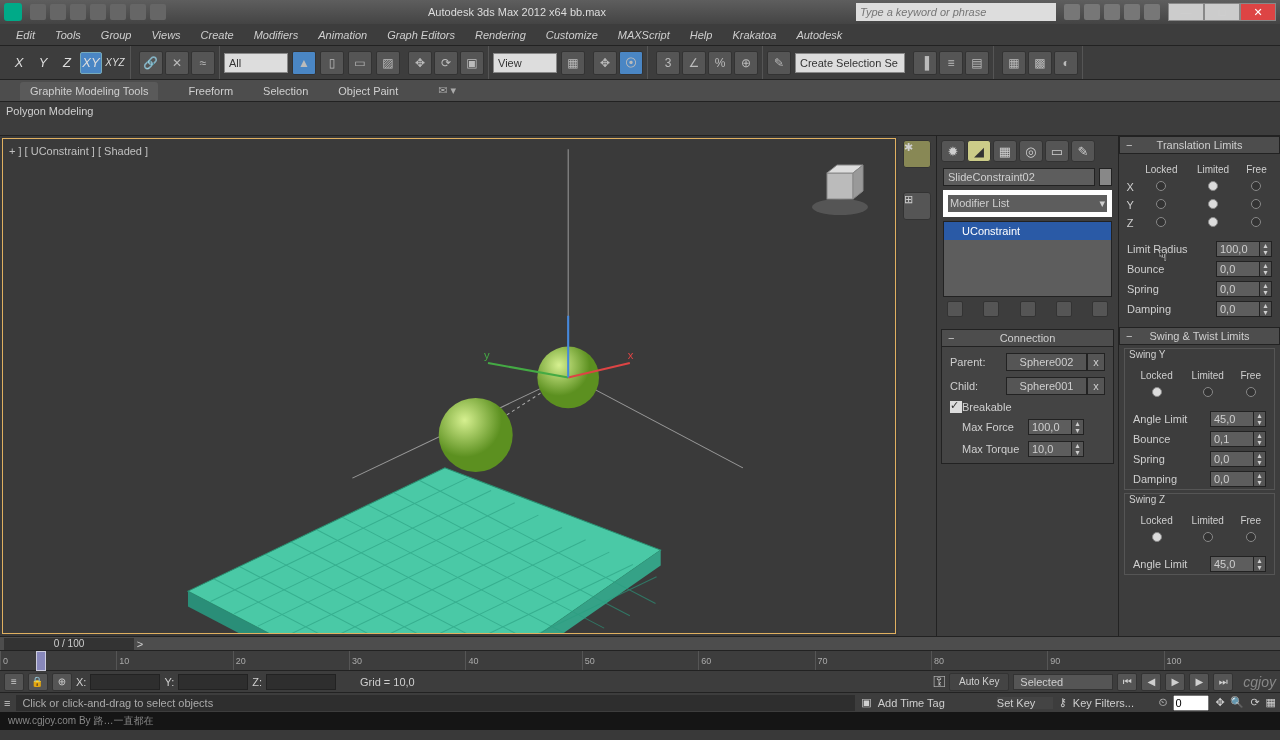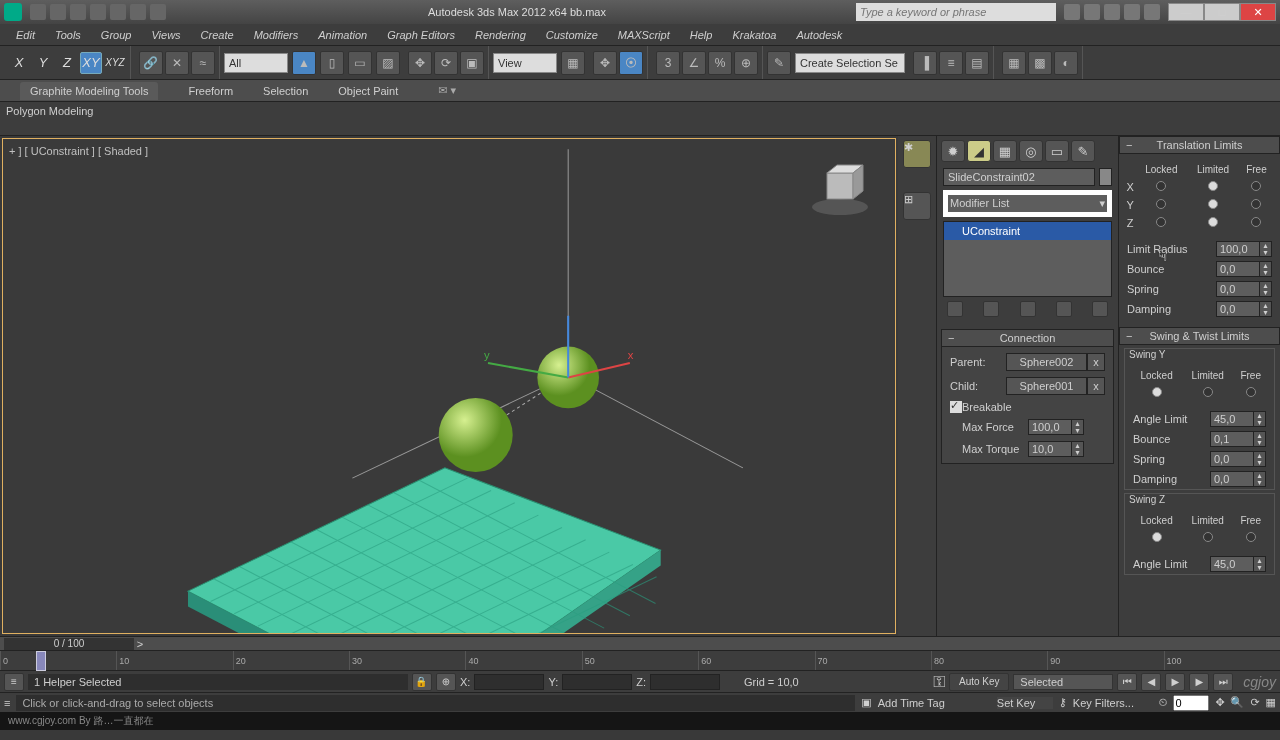--- a/index.html
+++ b/index.html
@@ -504,21 +504,20 @@
     <div class="tick">70</div>
     <div class="tick">80</div>
     <div class="tick">90</div>
     <div class="tick">100</div>
   </div>
   <div class="head"></div>
 </div>
 
 <div class="statbar">
   <div class="sbtn">≡</div>
-  <div class="txt" style="width:380px;background:#2e2e2e;padding:2px 6px">1 Helper Selected</div>
   <div class="sbtn">🔒</div>
   <div class="sbtn">⊕</div>
   <span class="txt">X:</span>
     <input class="coord" style="">
   <span class="txt">Y:</span>
     <input class="coord" style="">
   <span class="txt">Z:</span>
     <input class="coord" style="">
   <span class="txt" style="margin-left:20px">Grid = 10,0</span>
   <div style="flex:1"></div>

